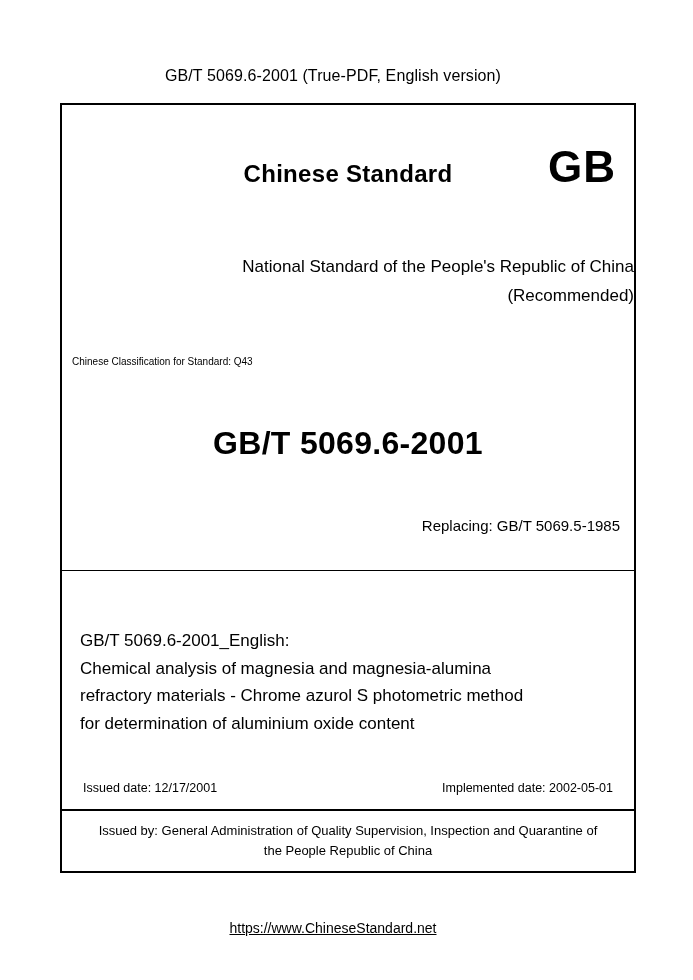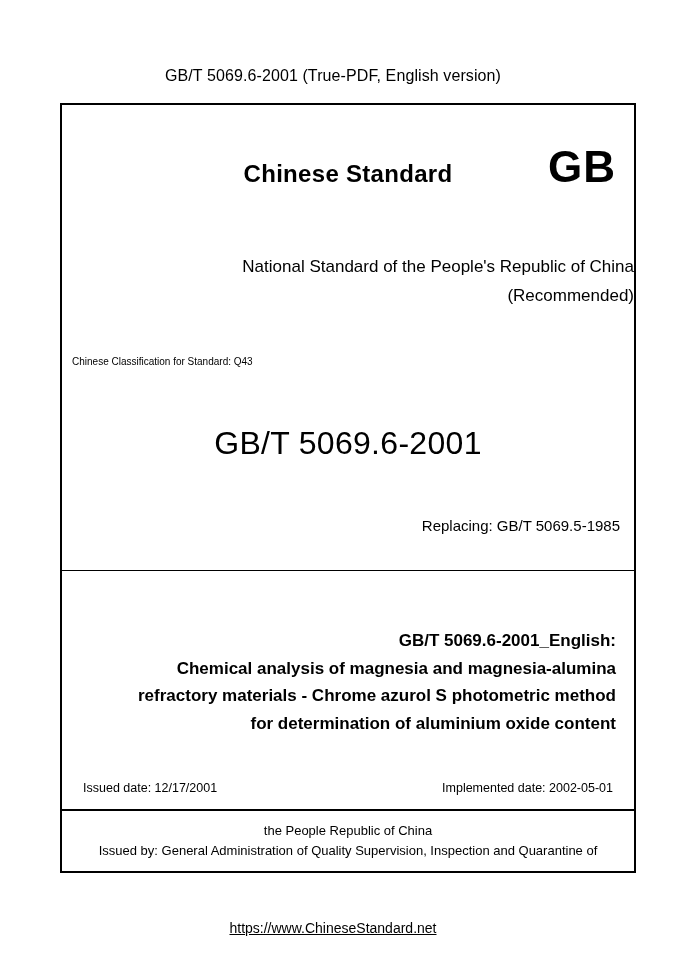--- a/index.html
+++ b/index.html
@@ -68,45 +68,44 @@
     margin-left: 41px;
   }
   .classification {
     font-size: 10px;
     padding-left: 10px;
     padding-top: 45px;
   }
   .std-number {
     text-align: center;
     font-size: 32px;
-    font-weight: normal;
+    font-weight: bold;
     padding-top: 58px;
     letter-spacing: 0.3px;
   }
   .replacing {
     text-align: right;
     font-size: 15px;
     padding-right: 14px;
     padding-top: 55px;
   }
 
   
   .block-middle {
     position: relative;
     height: 240px;
     box-sizing: border-box;
     border-bottom: 2px solid #000000;
     padding: 0 18px;
   }
   .title-wrap {
     padding-top: 56px;
-    text-align: right;
+    text-align: left;
     font-size: 17px;
     line-height: 1.62;
-    font-weight: bold;
   }
   .dates {
     position: absolute;
     left: 18px;
     right: 18px;
     bottom: 14px;
     display: flex;
     justify-content: space-between;
     font-size: 12.5px;
   }
@@ -166,22 +165,22 @@
         <div>refractory materials - Chrome azurol S photometric method</div>
         <div>for determination of aluminium oxide content</div>
       </div>
       <div class="dates">
         <div class="issued">Issued date: 12/17/2001</div>
         <div class="implemented">Implemented date: 2002-05-01</div>
       </div>
     </div>
 
     <div class="block-issuer">
+      <div>Issued by: General Administration of Quality Supervision, Inspection and Quarantine of</div>
       <div>the People Republic of China</div>
-      <div>Issued by: General Administration of Quality Supervision, Inspection and Quarantine of</div>
     </div>
 
   </div>
 
   <div class="footer-link">
     <span>https://www.ChineseStandard.net</span>
   </div>
 
 </div>
 

